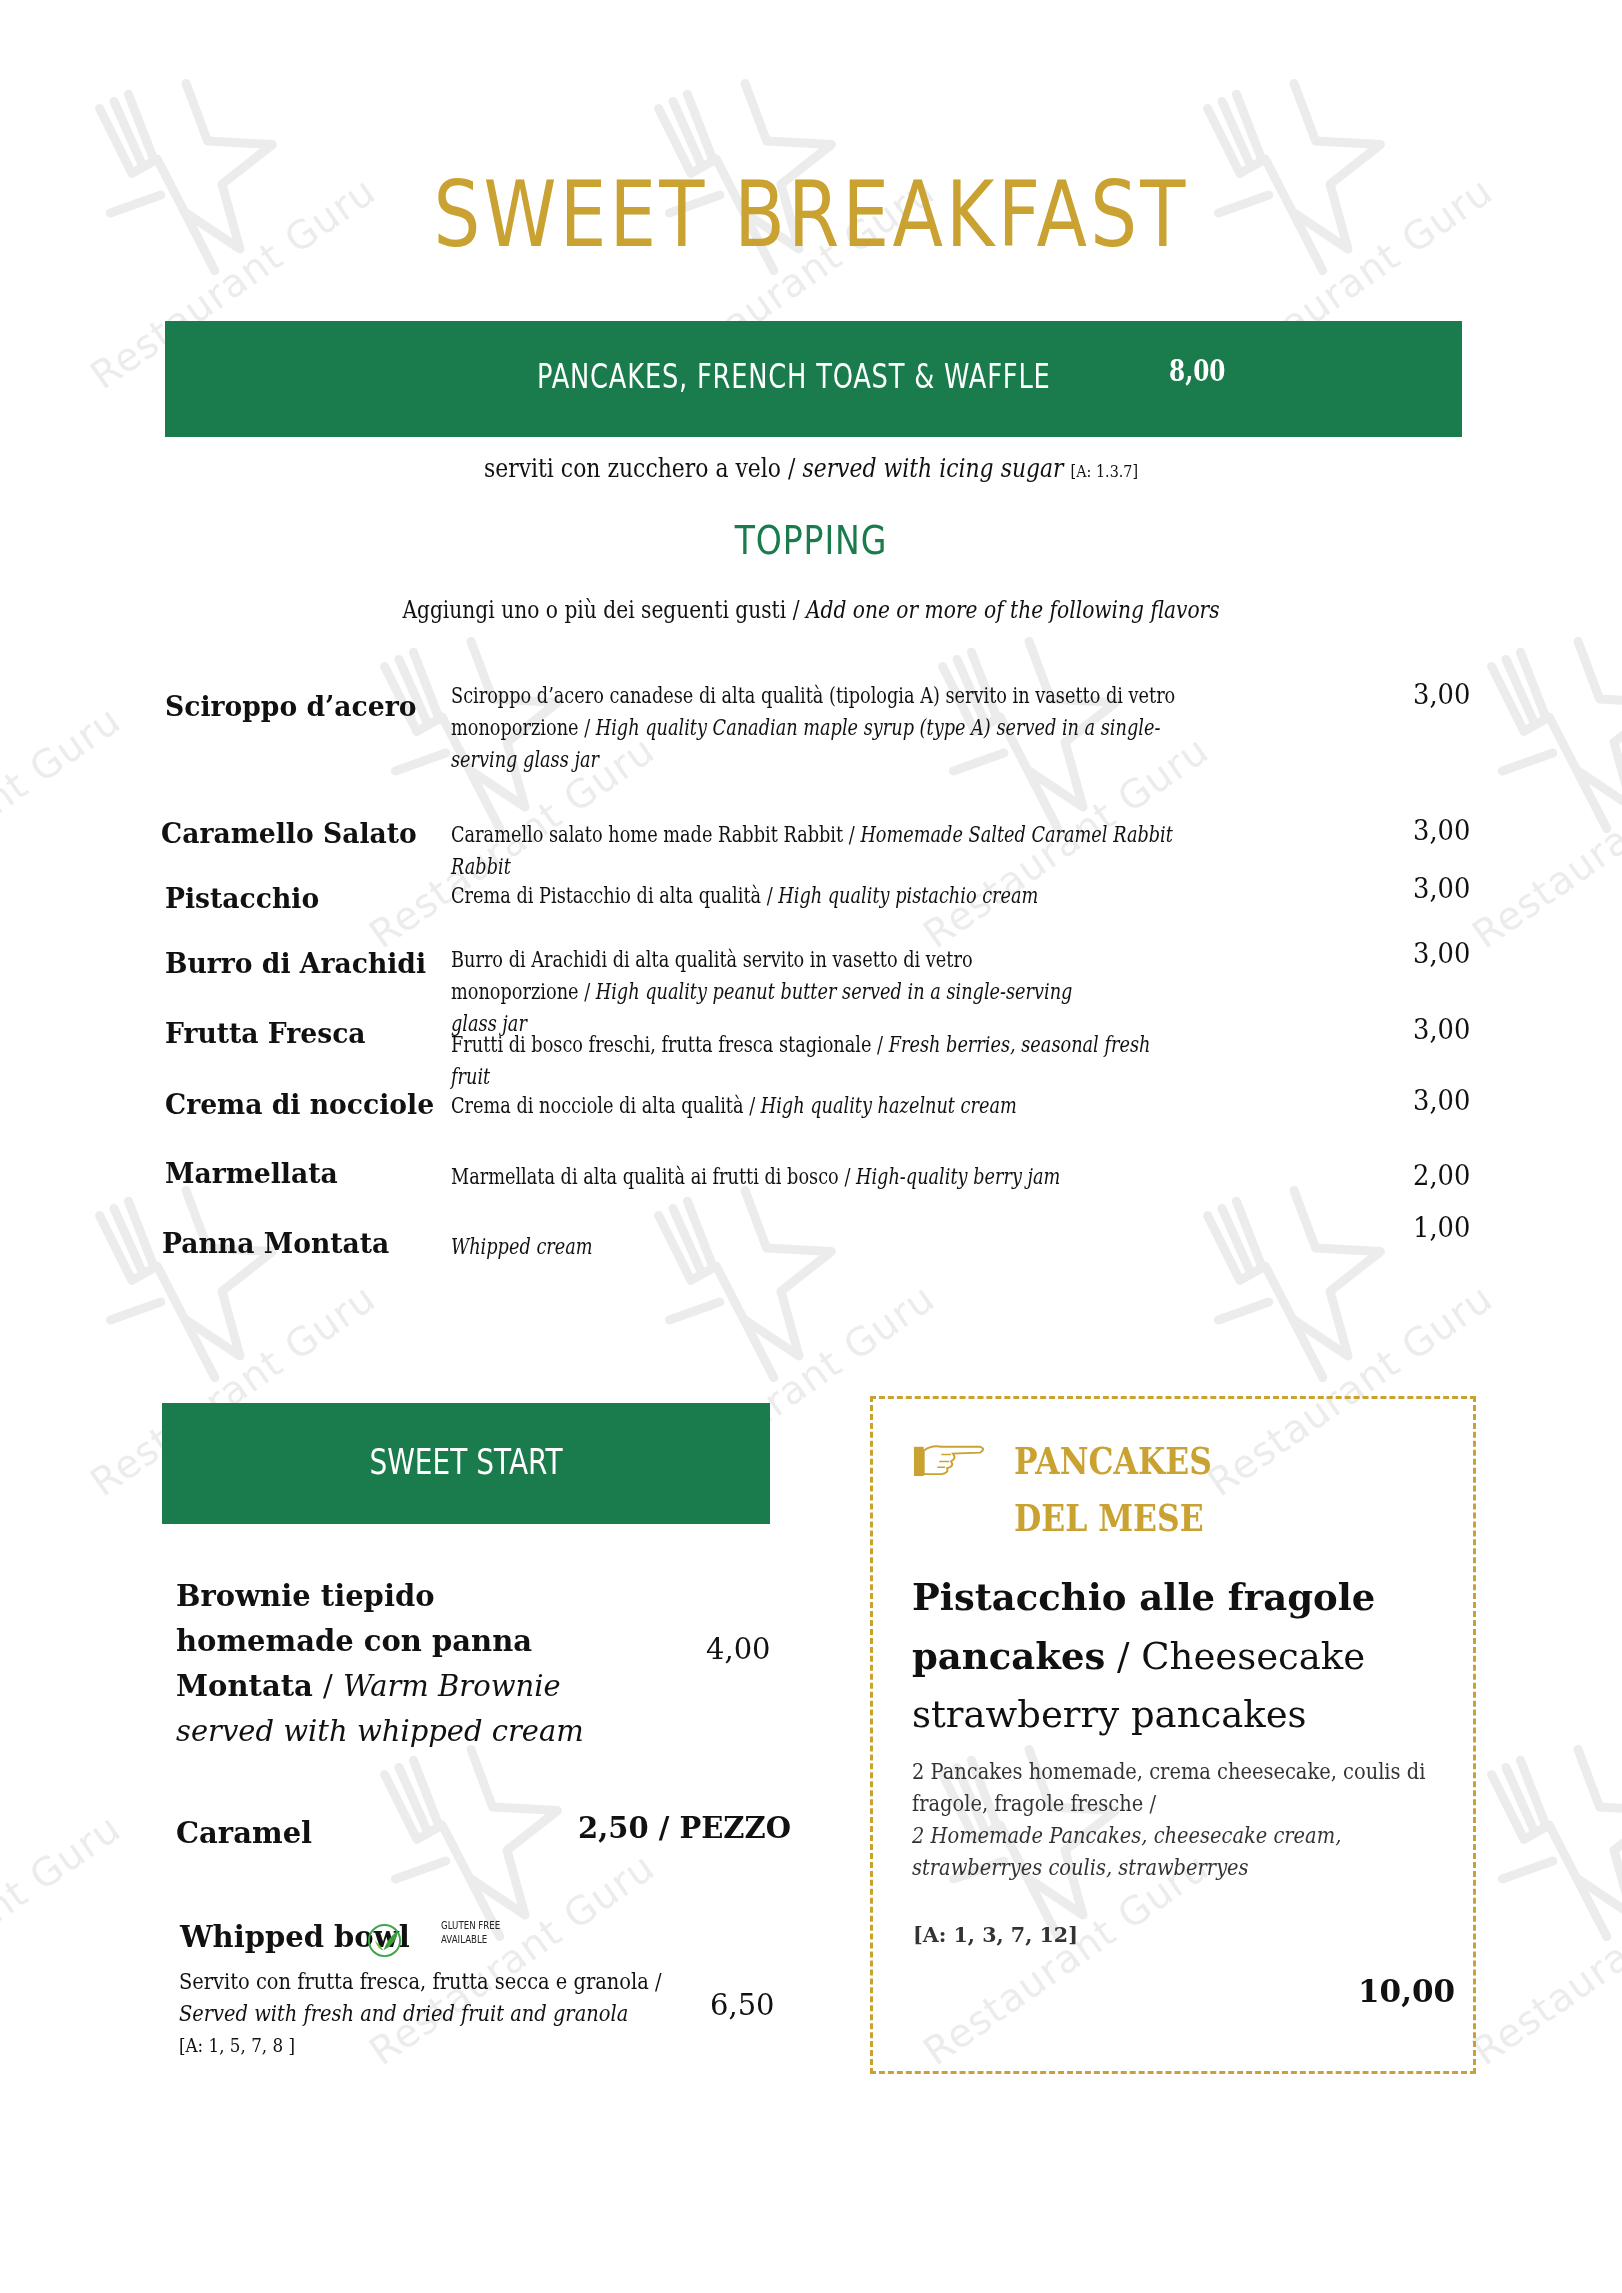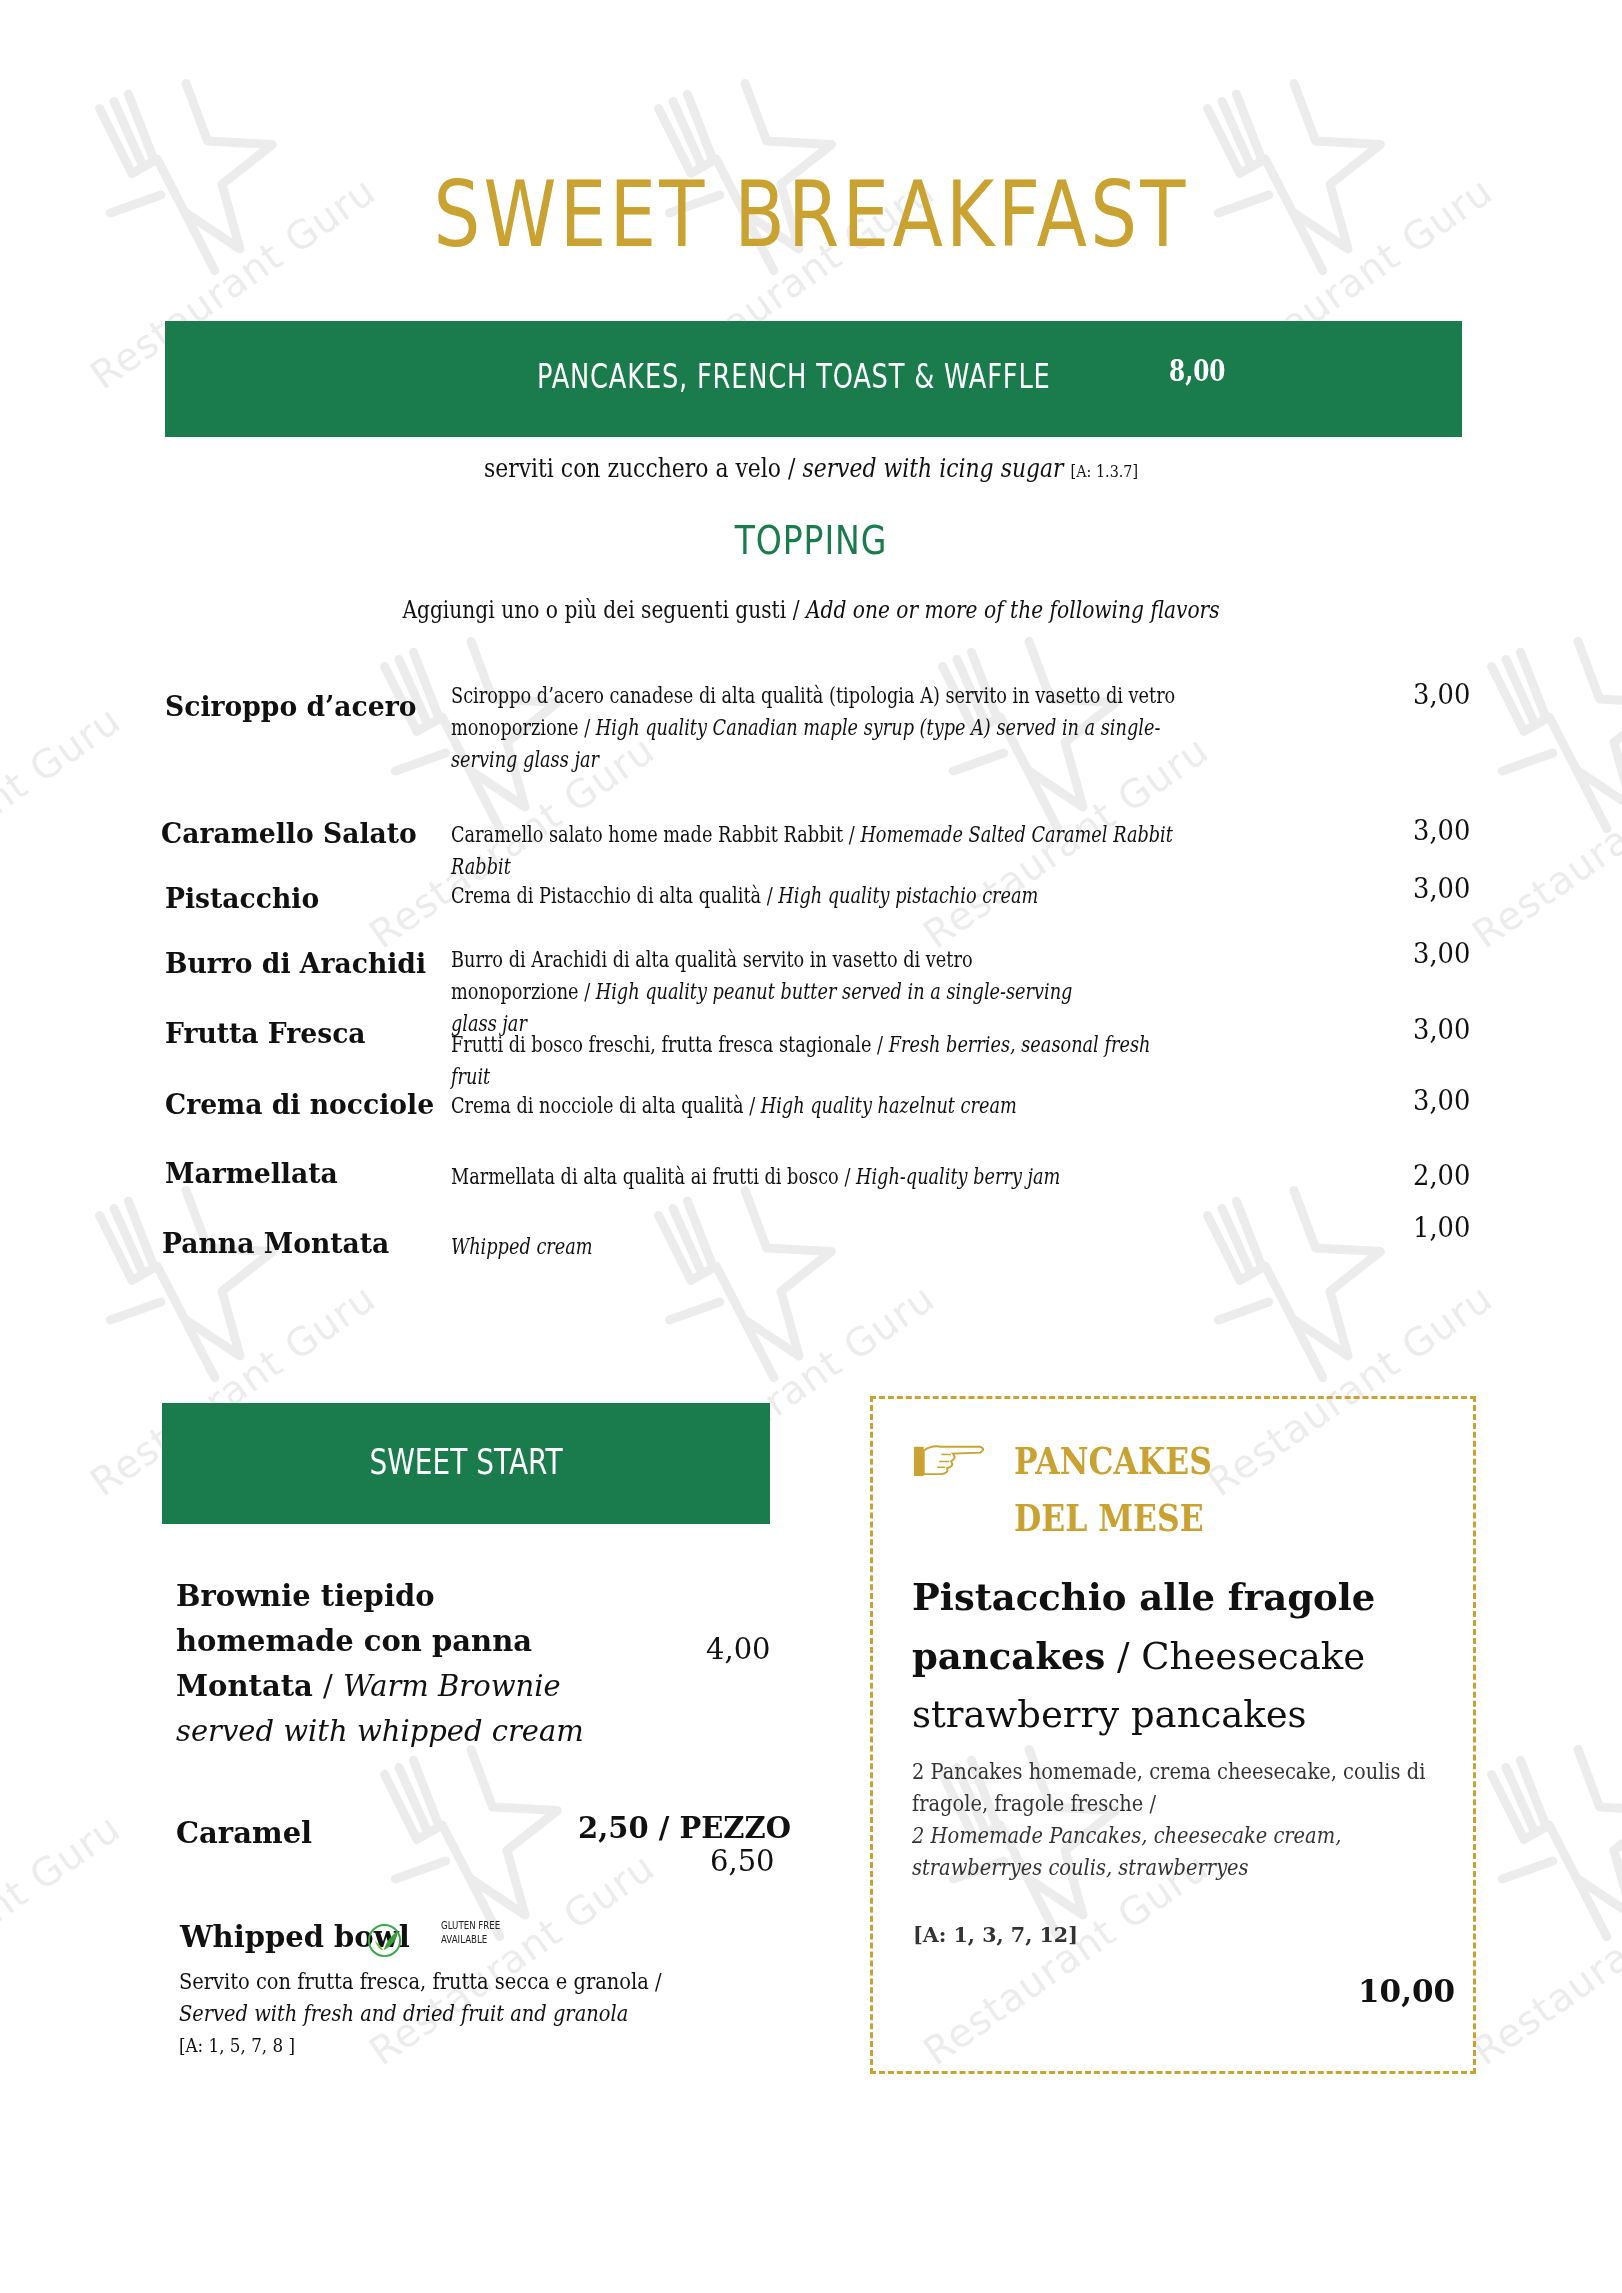--- a/index.html
+++ b/index.html
@@ -221,21 +221,21 @@
 <div class="ss-name" style="top:1915px;left:180px;">Whipped bowl</div>
 <svg class="abs" style="left:365px;top:1921px;" width="39" height="39" viewBox="0 0 40 40">
   <circle cx="20" cy="20" r="16" fill="none" stroke="#3aa64a" stroke-width="2"></circle>
   <path d="M10 20 Q14 30 19 30 Q15 24 10 20 Z" fill="#6cbf3a"></path>
   <path d="M19 30 Q24 16 34 10 Q32 24 19 30 Z" fill="#3a9e3a"></path>
 </svg>
 <div class="gf-text">
   <div>GLUTEN FREE</div>
   <div>AVAILABLE</div>
 </div>
-<div class="ss-price" style="left:710px;top:1844px;">6,50</div>
+<div class="ss-price" style="left:710px;top:1988px;">6,50</div>
 <div class="yb-desc">
   <div>Servito con frutta fresca, frutta secca e granola /</div>
   <div><i>Served with fresh and dried fruit and granola</i></div>
   <div style="font-size:18.6px;">[A: 1, 5, 7, 8 ]</div>
 </div>
 
 <div class="abs month-box"></div>
 <svg class="abs" style="left:912px;top:1437px;" width="78" height="43" viewBox="0 0 80 44">
   <rect x="2" y="10" width="10" height="30" fill="#c9a232"></rect>
   <path d="M12 14 Q20 8 30 10 L70 10 Q76 12 70 16 L42 17 Q46 22 40 25 Q44 30 36 32 Q38 37 30 38 L12 38 Z" fill="#fff" stroke="#c9a232" stroke-width="2"></path>

